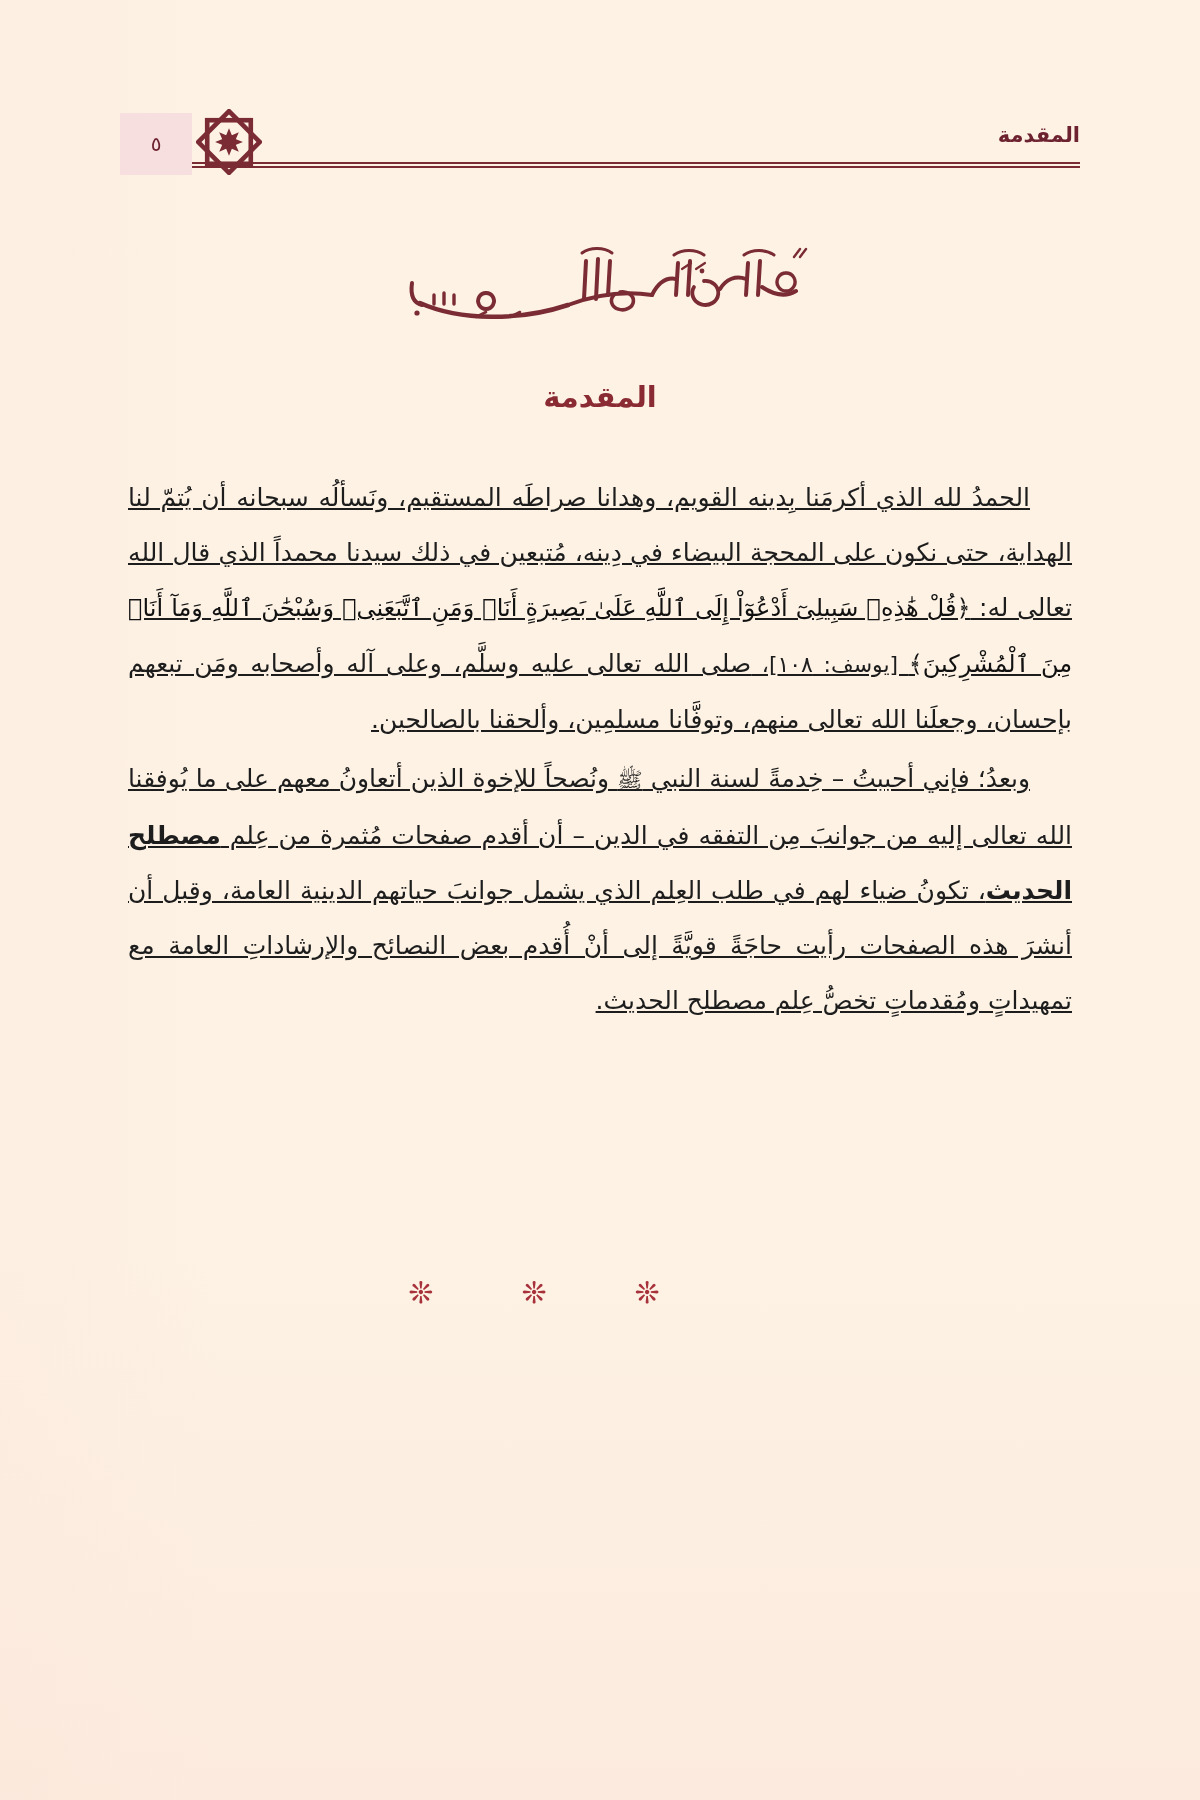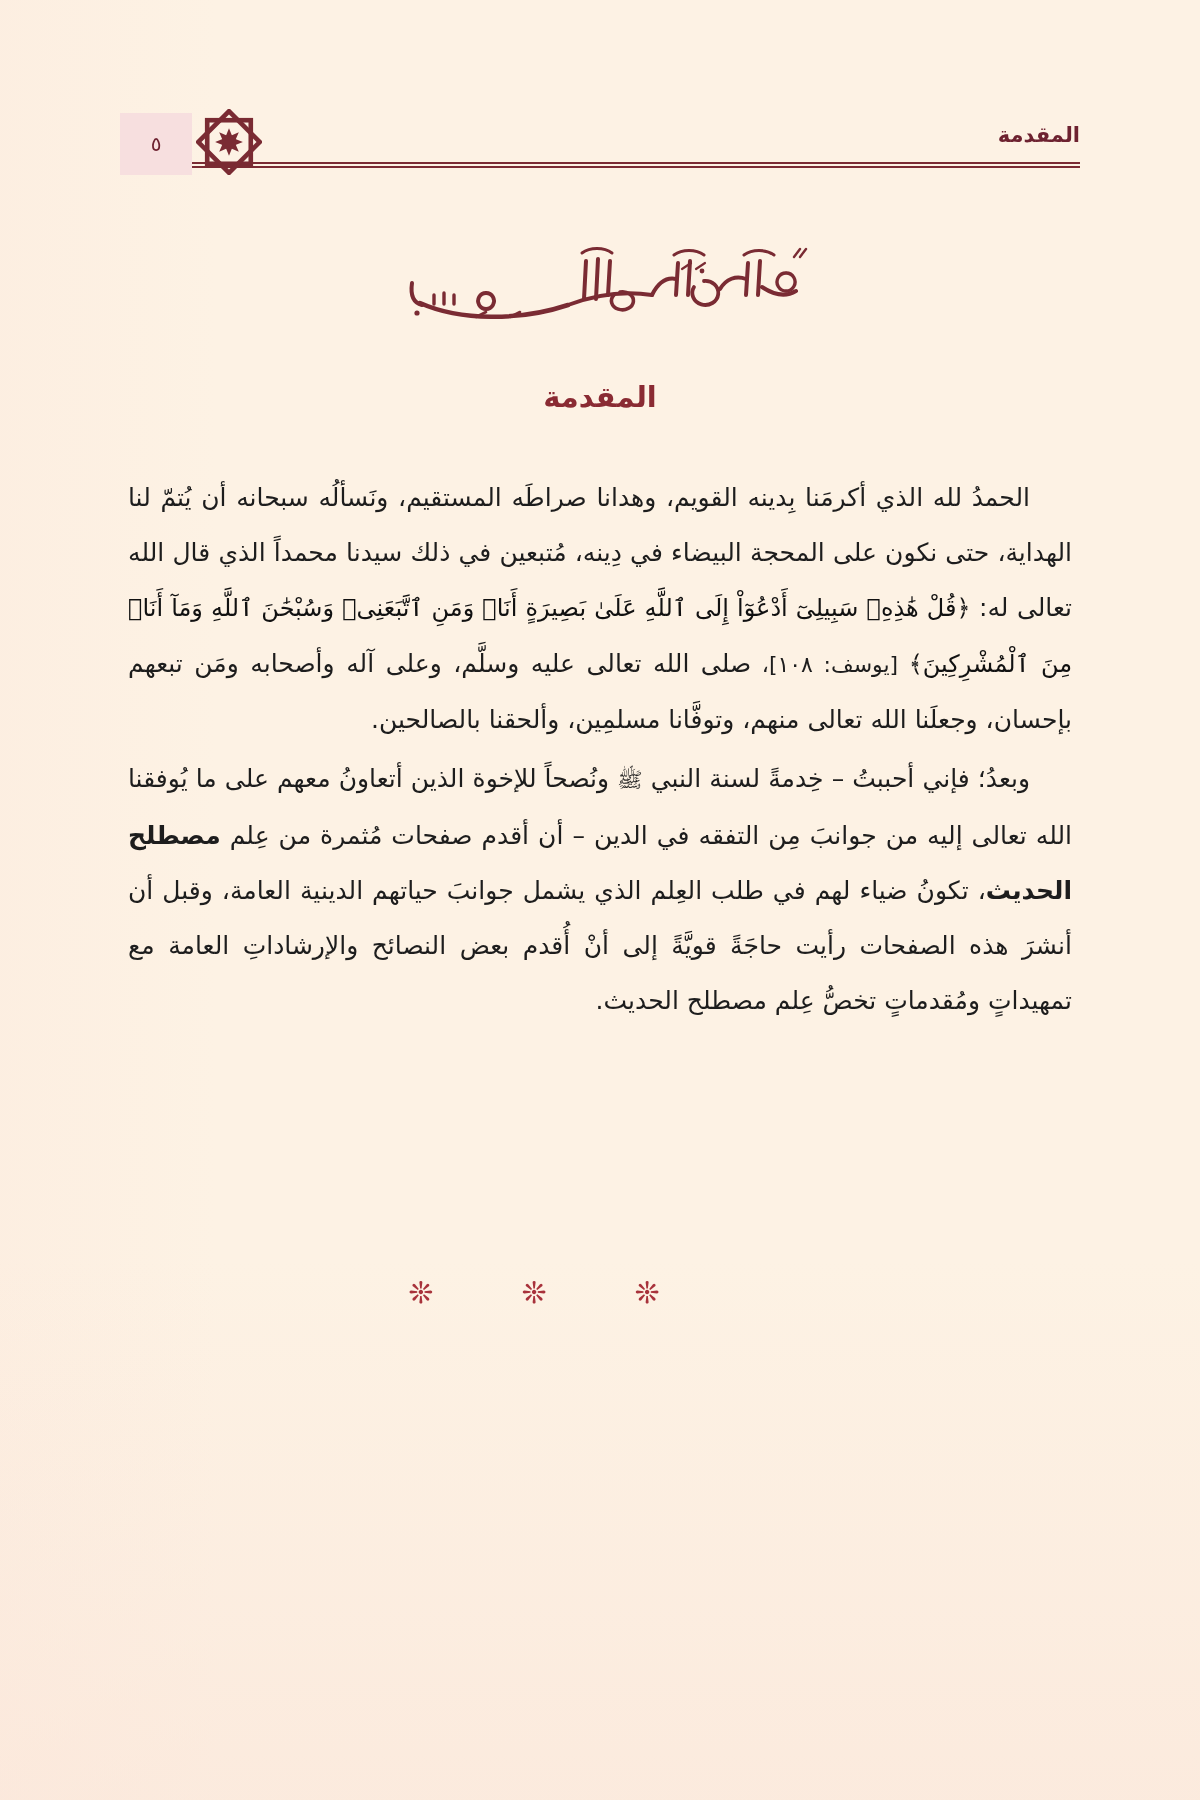--- a/index.html
+++ b/index.html
@@ -163,20 +163,21 @@
     text-align-last: auto;
     color: #1d1d1d;
     font-family: "DejaVu Sans", "Liberation Sans", sans-serif;
     font-size: 25px;
     line-height: 55px;
   }
 
   .para {
     margin: 0 0 4px 0;
     text-indent: 42px;
+    text-decoration: underline;
   }
 
   .quran {
     color: #111;
     font-family: "DejaVu Sans", serif;
     font-size: 24px;
   }
 
   .ref {
     font-size: 22px;

